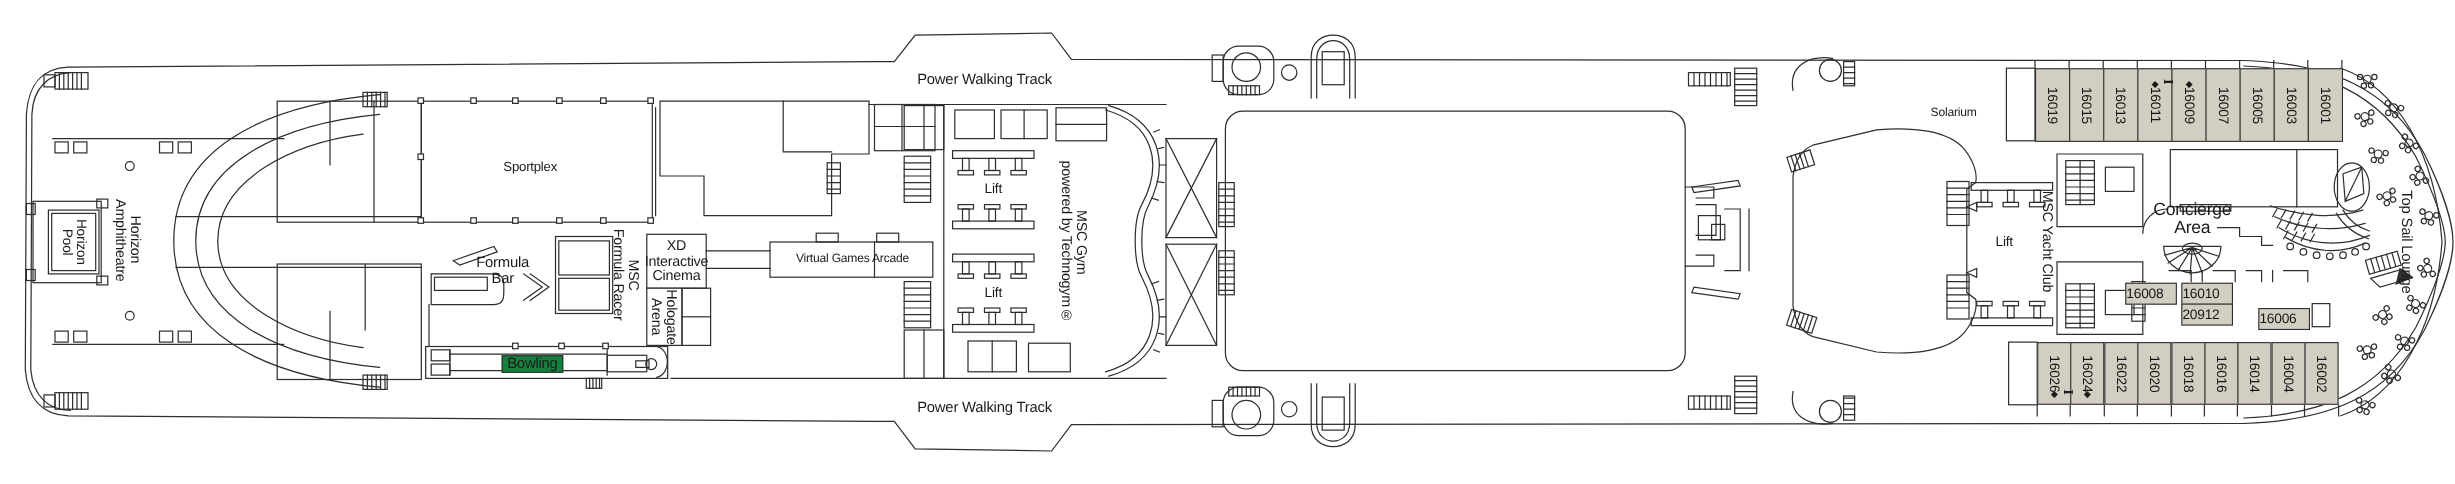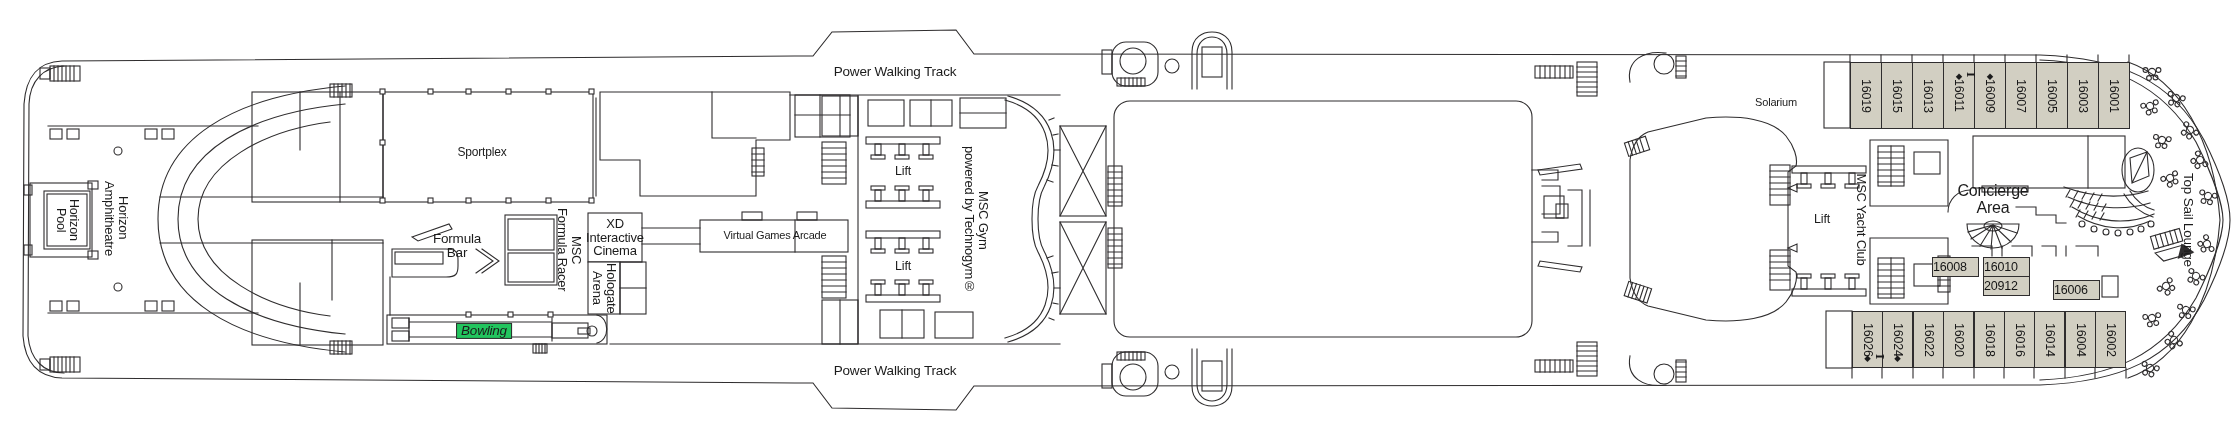--- a/index.html
+++ b/index.html
@@ -4,21 +4,21 @@
 <style>
   html,body{margin:0;padding:0;background:#fff;}
   #stage{position:relative;width:2232px;height:440px;background:#fff;overflow:hidden;
          font-family:"Liberation Sans",sans-serif;}
   #art{position:absolute;left:0;top:0;}
   .lbl{position:absolute;transform:translate(-50%,-50%);color:#1b1b1b;
        font-size:13px;line-height:1.05;letter-spacing:-0.2px;text-align:center;
        white-space:nowrap;z-index:3;}
   .lbl.v{writing-mode:vertical-rl;white-space:normal;}
   .lbl.v div{white-space:nowrap;text-align:center;}
-  .boxed{background:#22c55e;border:1px solid #2f2d2e;padding:0 4px;font-style:italic;}
+  .boxed{background:#15803d;border:1px solid #2f2d2e;padding:0 4px;}
   .cabT,.cabB{position:absolute;background:#d2cfc2;border:1px solid #2f2d2e;box-sizing:border-box;
        writing-mode:vertical-rl;display:flex;align-items:center;justify-content:center;
        font-size:12.5px;letter-spacing:-0.2px;color:#161616;z-index:2;}
   .cabT{top:62px;height:67px;width:32px;}
   .cabB{top:311px;height:57px;width:31px;}
   .cabM{position:absolute;width:47px;height:20px;background:#d2cfc2;border:1px solid #2f2d2e;
        box-sizing:border-box;display:flex;align-items:center;justify-content:flex-start;
        font-size:12.5px;letter-spacing:-0.2px;color:#161616;z-index:2;}
   .mark{position:absolute;writing-mode:horizontal-tb;left:50%;transform:translateX(-50%);
        font-size:8.5px;color:#1b1b1b;}

